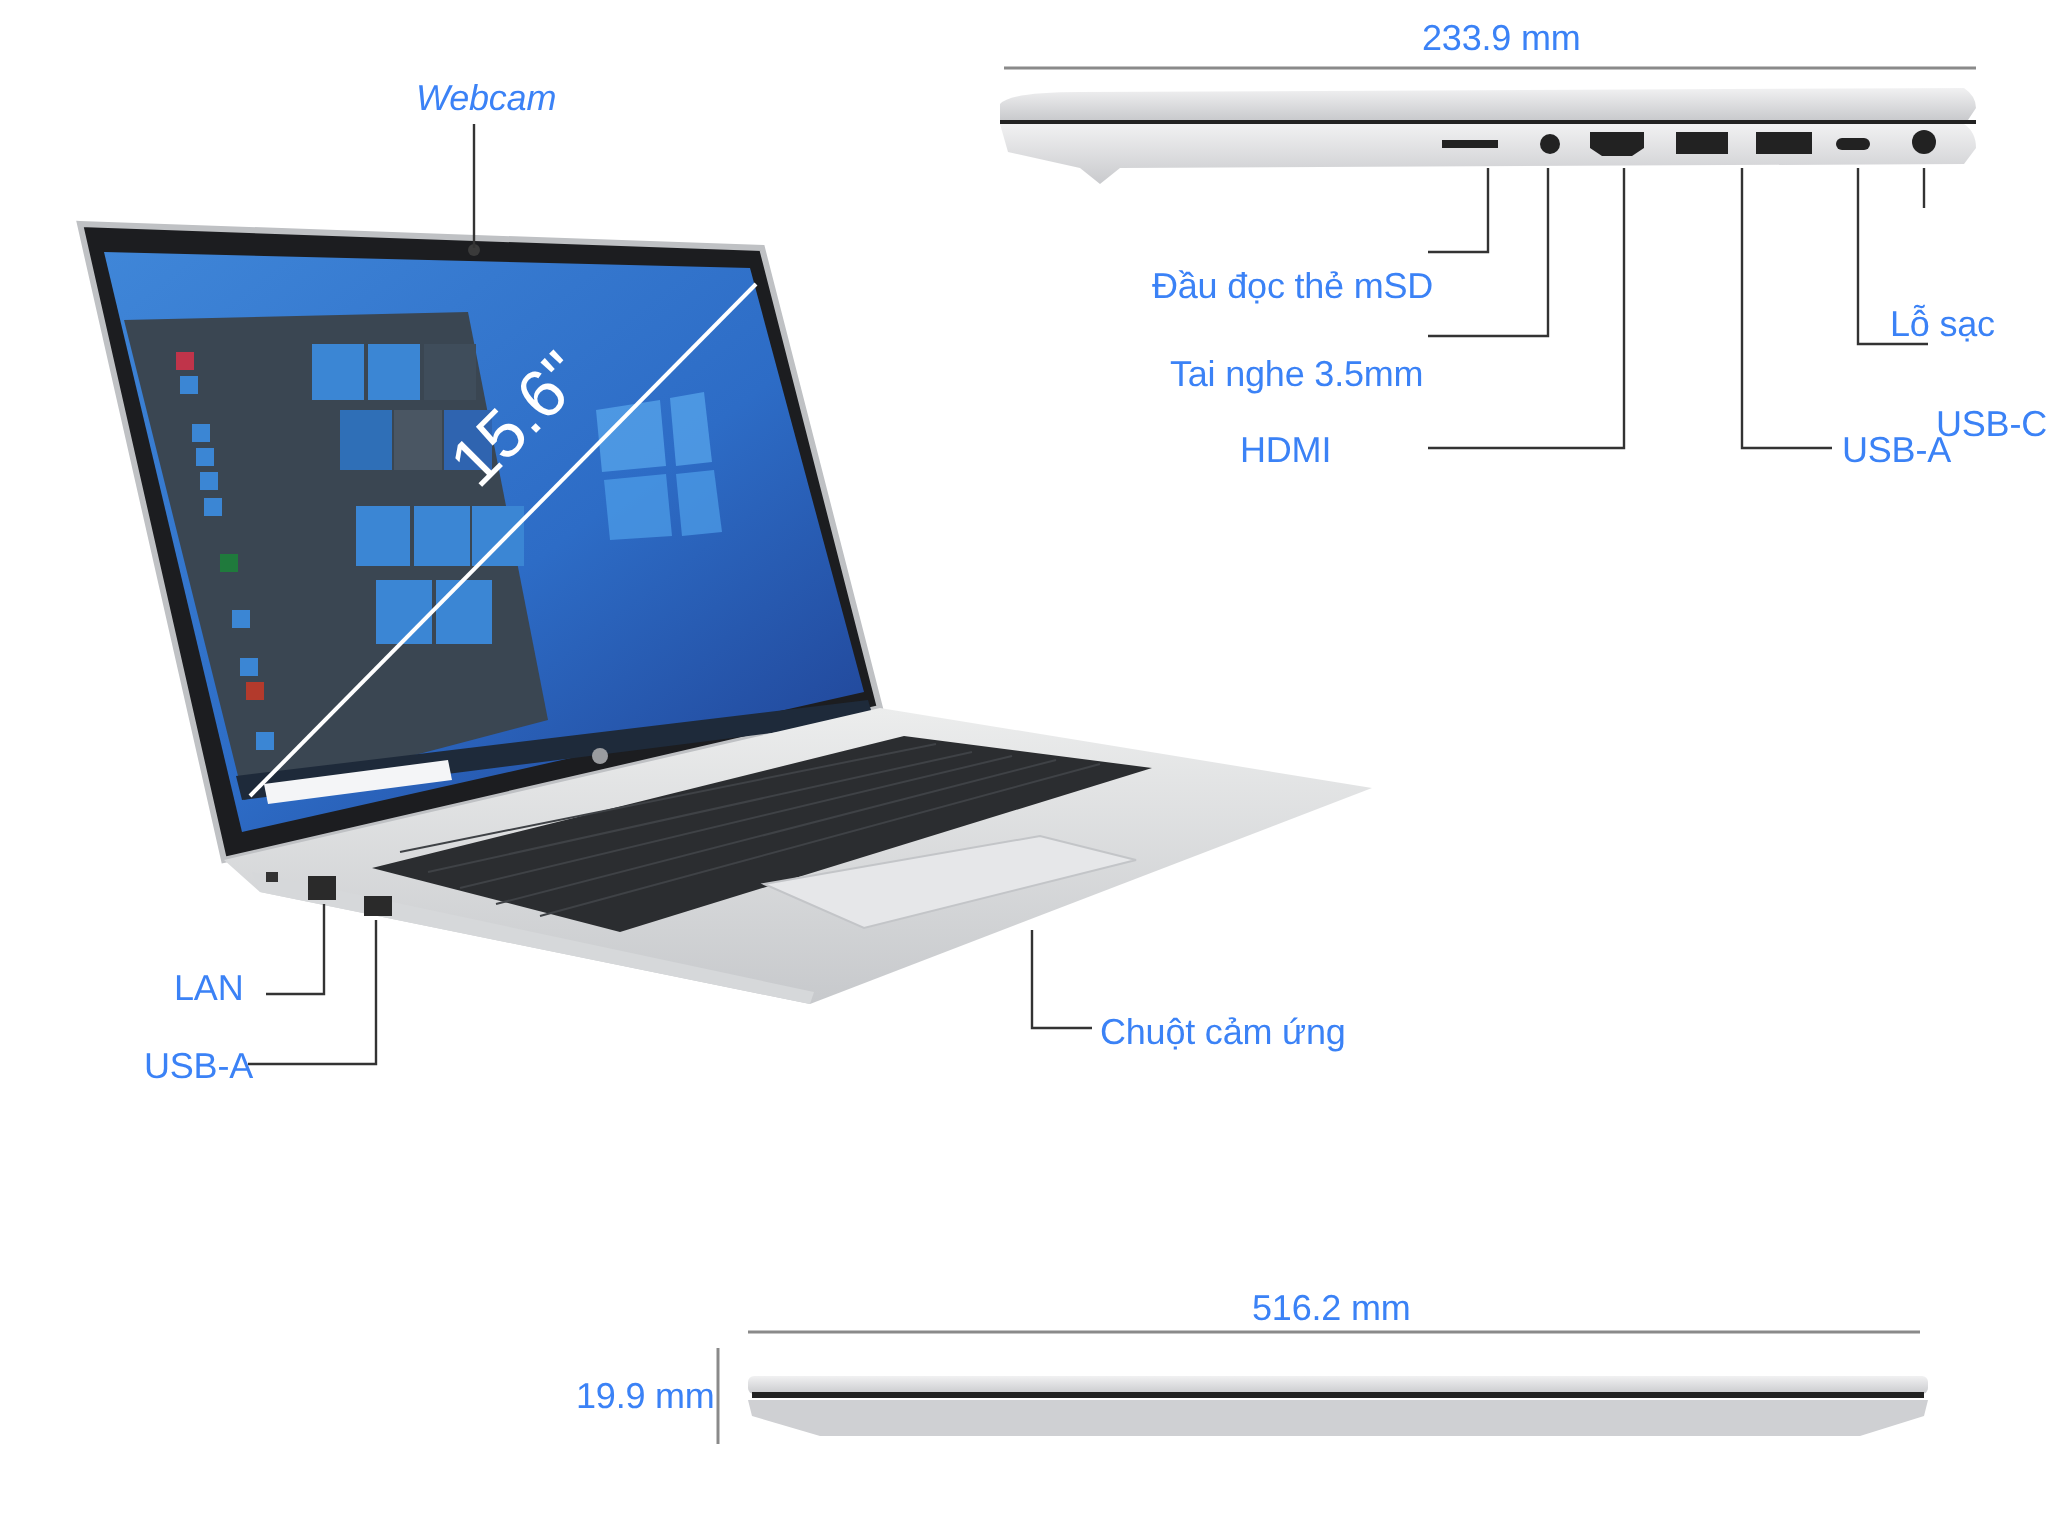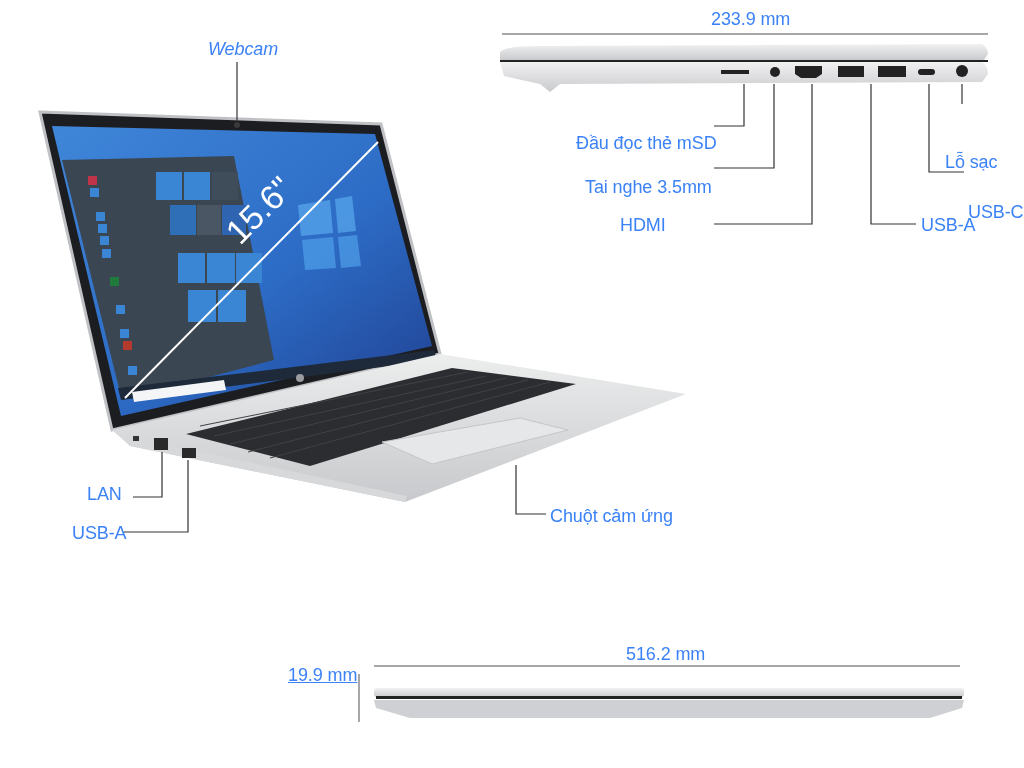--- a/index.html
+++ b/index.html
@@ -136,21 +136,21 @@
     <polyline points="964,172 929,172 929,84"></polyline>
     <polyline points="962,84 962,104"></polyline>
     <polyline points="133,497 162,497 162,452"></polyline>
     <polyline points="124,532 188,532 188,460"></polyline>
     <polyline points="546,514 516,514 516,465"></polyline>
   </g>
 </svg>
 
 <div class="label" style="left:711px;top:9px;">233.9 mm</div>
 <div class="label" style="left:626px;top:644px;">516.2 mm</div>
-<div class="label" style="left:288px;top:665px;text-decoration:underline;">19.9 mm</div>
+<div class="label" style="left:288px;top:688px;">19.9 mm</div>
 <div class="label" style="left:218px;top:224px;font-size:34px;color:#ffffff;transform:rotate(-45deg);transform-origin:left top;">15.6"</div>
 
 <div class="label" style="left:208px;top:39px;font-style:italic;">Webcam</div>
 <div class="label" style="left:576px;top:117px;margin-top:16px;">Đầu đọc thẻ mSD</div>
 <div class="label" style="left:585px;top:177px;">Tai nghe 3.5mm</div>
 <div class="label" style="left:620px;top:215px;">HDMI</div>
 <div class="label" style="left:921px;top:215px;">USB-A</div>
 <div class="label" style="left:968px;top:154px;margin-top:48px;">USB-C</div>
 <div class="label" style="left:945px;top:116px;margin-top:36px;">Lỗ sạc</div>
 <div class="label" style="left:87px;top:484px;">LAN</div>

